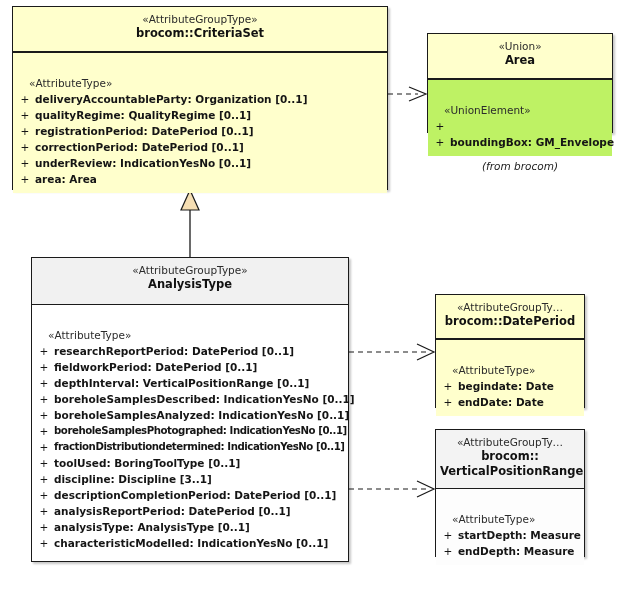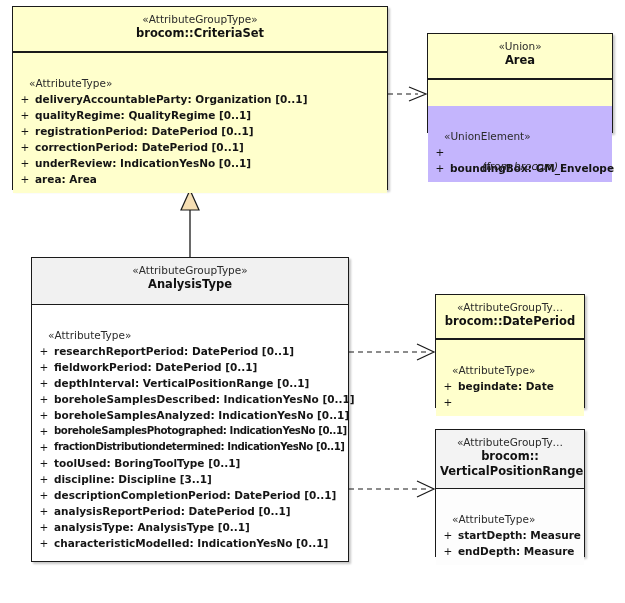--- a/index.html
+++ b/index.html
@@ -86,21 +86,21 @@
     background: #ffffcc;
   }
   #cls-brocom-criteriaset .uml-head { height: 46px; background: #ffffcc; border-bottom: 2px solid #1a1a1a; }
   #cls-brocom-criteriaset .uml-body { background: #ffffcc; }
 
   #cls-area {
     left: 427px; top: 33px; width: 186px; height: 100px;
     background: #ffffcc;
   }
   #cls-area .uml-head { height: 46px; background: #ffffcc; border-bottom: 2px solid #1a1a1a; }
-  #cls-area .uml-body { background: #c4b5fd; margin-top: 26px; }
+  #cls-area .uml-body { background: #bef264; }
 
   #cls-criteriaset {
     left: 31px; top: 257px; width: 318px; height: 305px;
     background: #ffffff;
   }
   #cls-criteriaset .uml-head { height: 47px; background: #f1f1f1; border-bottom: 1px solid #1a1a1a; }
   #cls-criteriaset .uml-body { background: #ffffff; }
 
   #cls-dateperiod {
     left: 435px; top: 294px; width: 150px; height: 114px;
@@ -282,20 +282,21 @@
       <div class="cname">brocom::DatePeriod</div>
     </div>
     <div class="uml-body">
       <div class="grp-stereo">«AttributeType»</div>
       <div class="attr">
         <span class="vis">+</span>
         <span class="sig">begindate: Date</span>
       </div>
       <div class="attr">
         <span class="vis">+</span>
+        <span class="sig">endDate: Date</span>
       </div>
     </div>
   </div>
 
   <div class="uml-class" id="cls-verticalpositionrange">
     <div class="uml-head">
       <div class="stereo">«AttributeGroupTy…</div>
       <div class="cname">brocom::</div>
       <div class="cname">VerticalPositionRange</div>
     </div>

